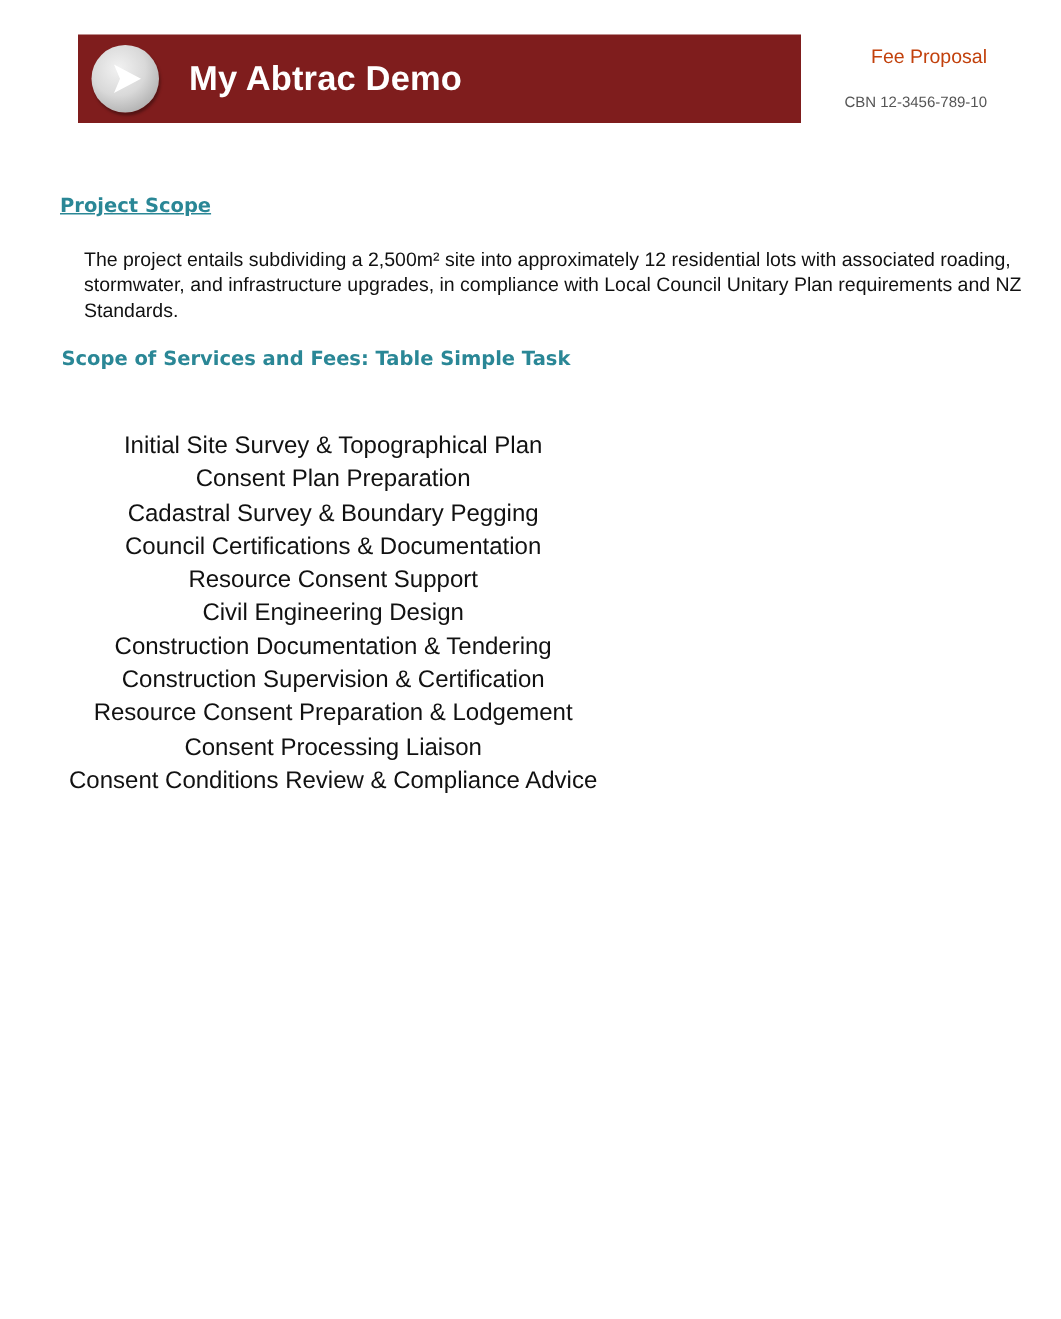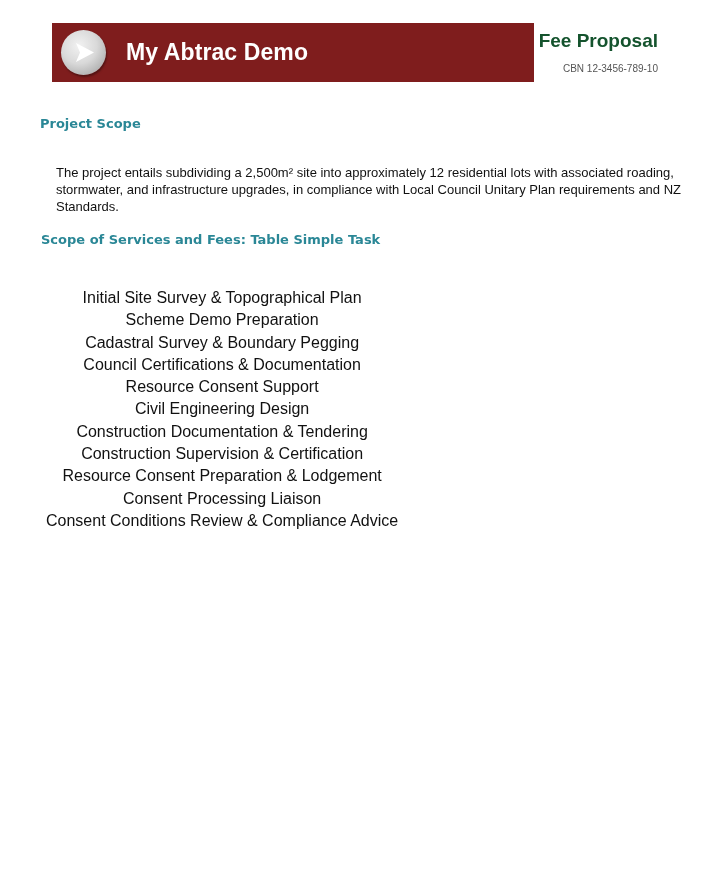--- a/index.html
+++ b/index.html
@@ -45,43 +45,43 @@
       font-size: 23px;
       font-weight: bold;
       color: #ffffff;
       letter-spacing: 0.1px;
       white-space: nowrap;
     }
     .doc-type {
       position: absolute;
       right: 49px;
       top: 30px;
-      font-size: 19px;
-      font-weight: bold;
-      color: #14532d;
+      font-size: 13px;
+      font-weight: normal;
+      color: #c2410c;
       white-space: nowrap;
     }
     .cbn {
       position: absolute;
       right: 49px;
       top: 63px;
       font-size: 10px;
       color: #555555;
       white-space: nowrap;
     }
     .section-heading {
       position: absolute;
       left: 40px;
       font-family: "DejaVu Sans", sans-serif;
       font-size: 13px;
       font-weight: bold;
       color: #2a8796;
       white-space: nowrap;
     }
-    .scope-heading { top: 116px; }
+    .scope-heading { top: 130px; text-decoration: underline; }
     .services-heading { top: 232px; left: 41px; }
     .scope-text {
       position: absolute;
       left: 40px;
       top: 148px;
       width: 630px;
       font-size: 13px;
       line-height: 17px;
       color: #111111;
       margin: 16px;
@@ -118,21 +118,21 @@
 <div class="doc-type">Fee Proposal</div>
 <div class="cbn">CBN 12-3456-789-10</div>
 
 <div class="section-heading scope-heading">Project Scope</div>
 <p class="scope-text">The project entails subdividing a 2,500m² site into approximately 12 residential lots with associated roading, stormwater, and infrastructure upgrades, in compliance with Local Council Unitary Plan requirements and NZ Standards.</p>
 
 <div class="section-heading services-heading">Scope of Services and Fees: Table Simple Task</div>
 
 <ul class="services-list">
   <li>Initial Site Survey &amp; Topographical Plan</li>
-  <li>Scheme Demo Preparation</li>
+  <li>Consent Plan Preparation</li>
   <li>Cadastral Survey &amp; Boundary Pegging</li>
   <li>Council Certifications &amp; Documentation</li>
   <li>Resource Consent Support</li>
   <li>Civil Engineering Design</li>
   <li>Construction Documentation &amp; Tendering</li>
   <li>Construction Supervision &amp; Certification</li>
   <li>Resource Consent Preparation &amp; Lodgement</li>
   <li>Consent Processing Liaison</li>
   <li>Consent Conditions Review &amp; Compliance Advice</li>
 </ul>

